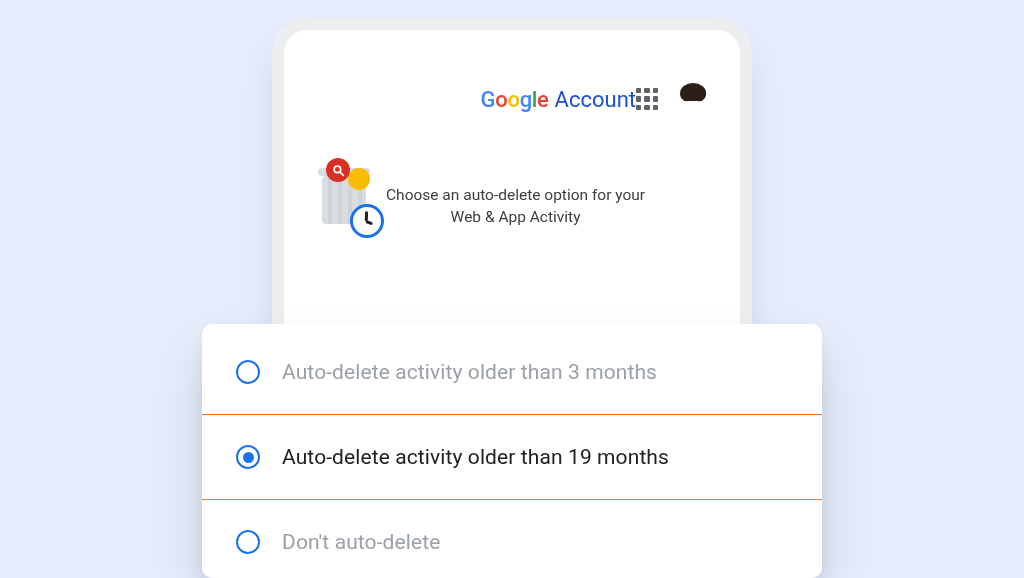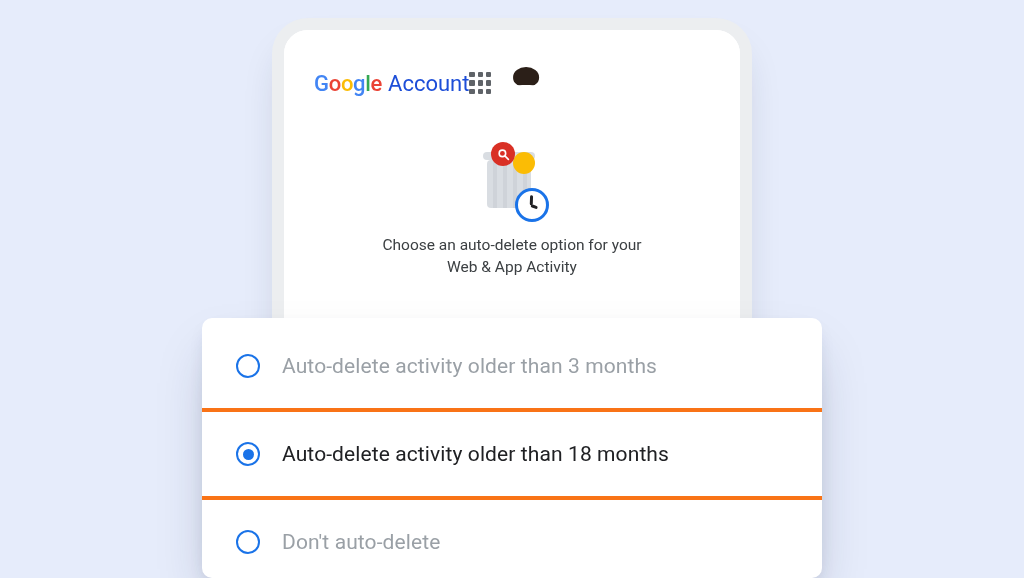--- a/index.html
+++ b/index.html
@@ -26,22 +26,23 @@
     width: 100%;
     height: 100%;
     background: #fff;
     border-radius: 24px;
     padding: 34px 24px 0 24px;
   }
 
   .top-row {
     display: flex;
     align-items: center;
-    justify-content: flex-start;
+    justify-content: flex-end;
     padding: 0 4px 0 6px;
+    margin-top: 16px;
   }
   .logo-group {
     display: flex;
     align-items: baseline;
     gap: 6px;
     font-size: 22px;
     font-weight: 400;
   }
   .google-word { font-weight: 500; letter-spacing: -0.3px; }
   .g-b { color:#4285F4; } .g-r { color:#EA4335; } .g-y { color:#FBBC05; } .g-g { color:#34A853; }
@@ -69,21 +70,21 @@
     content:""; position:absolute; left:0; right:0; bottom:-4px; height:55%;
     background:#fff; border-top-left-radius:40% 80%; border-top-right-radius:40% 80%;
   }
   .avatar::before{
     content:""; position:absolute; left:50%; top:8%; transform:translateX(-50%);
     width:68%; height:52%; background:#2b1f18; border-radius:50% 50% 46% 46%;
   }
 
   .illustration-wrap {
     margin-top: 44px;
-    display:flex; flex-direction:column; align-items:center;
+    display:flex; flex-direction:row; align-items:center;
   }
   .illustration { position:relative; width:78px; height:70px; }
   .trash {
     position:absolute; left:14px; top:14px; width:44px; height:48px;
     background: repeating-linear-gradient(90deg,#d9dde2 0 6px,#cfd3d9 6px 10px);
     border-radius:4px;
   }
   .trash::before{
     content:""; position:absolute; top:-8px; left:-4px; right:-4px; height:8px;
     background:#d9dde2; border-radius:4px;
@@ -119,21 +120,21 @@
     bottom:0;
     width: 620px;
     background:#fff;
     border-radius: 10px;
     box-shadow: 0 28px 50px -12px rgba(30,40,70,0.26), 0 8px 20px -8px rgba(30,40,70,0.18);
     padding: 6px 0 0 0;
   }
   .option-row{
     display:flex; align-items:center; gap:22px;
     padding: 30px 34px;
-    border-bottom: 4px solid #f97316;
+    border-bottom: 1px solid #f97316;
     cursor:pointer;
   }
   .option-row:last-child{ border-bottom:none; padding-bottom:24px; }
   .radio{
     width:24px; height:24px; border:2.5px solid #1a73e8; border-radius:50%;
     flex: 0 0 auto; position:relative;
   }
   .radio.selected::after{
     content:""; position:absolute; inset:4.5px; background:#1a73e8; border-radius:50%;
   }
@@ -192,19 +193,19 @@
   </div>
 </div>
 
 <div class="options-card">
   <div class="option-row">
     <div class="radio"></div>
     <div class="option-label">Auto-delete activity older than 3 months</div>
   </div>
   <div class="option-row selected">
     <div class="radio selected"></div>
-    <div class="option-label">Auto-delete activity older than 18 months</div>
+    <div class="option-label">Auto-delete activity older than 19 months</div>
   </div>
   <div class="option-row">
     <div class="radio"></div>
     <div class="option-label">Don't auto-delete</div>
   </div>
 </div>
 
 </body></html>

